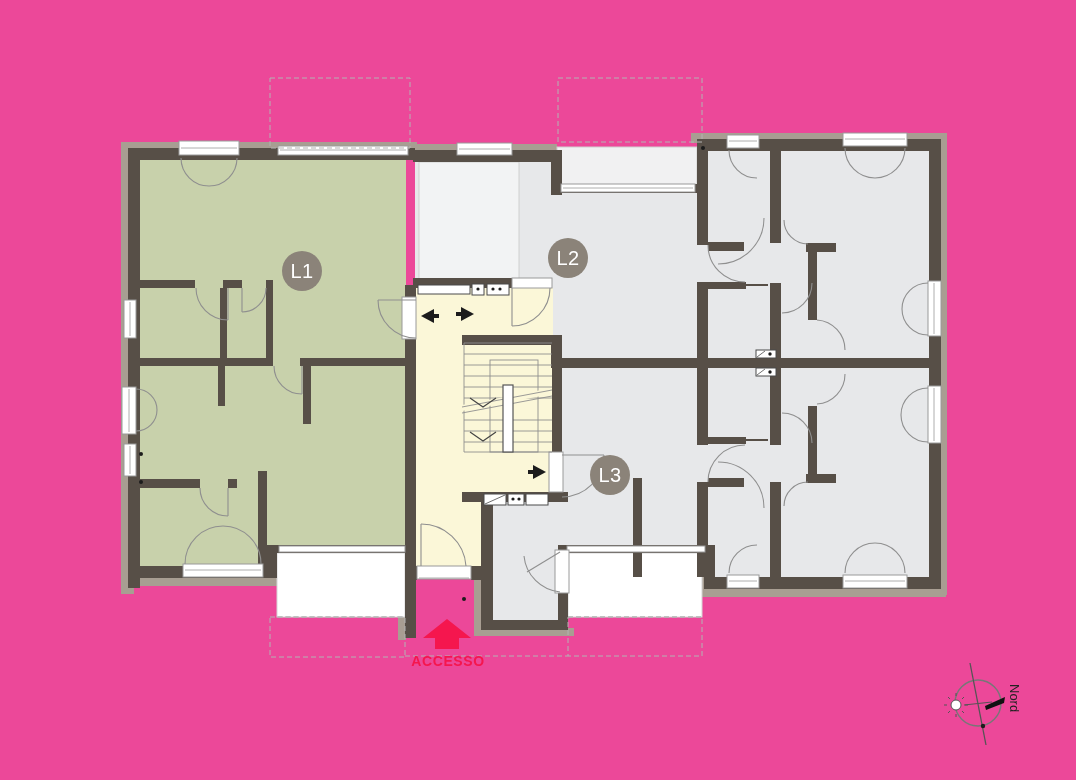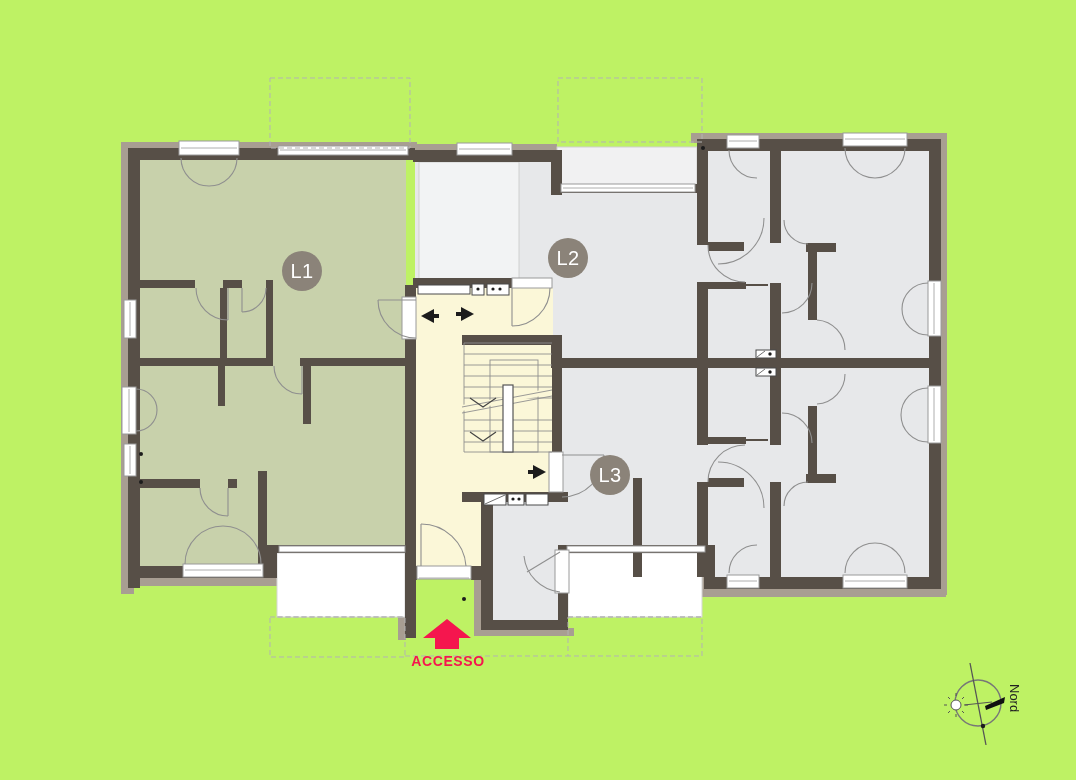--- a/index.html
+++ b/index.html
@@ -1,16 +1,16 @@
 <!DOCTYPE html>
 <html><head>
 <meta charset="utf-8">
 <style>
   html,body{margin:0;padding:0;background:#ffffff;}
-  .stage{position:relative;width:1076px;height:780px;background:#bef264;overflow:hidden;
+  .stage{position:relative;width:1076px;height:780px;background:#ec4899;overflow:hidden;
          font-family:"Liberation Sans", sans-serif;}
   svg{display:block;}
   .w{fill:#574f47;}                 
   .clad{fill:#a89e92;}              
   .win{fill:#ffffff;stroke:#9a9a9a;stroke-width:1;}
   .wl{stroke:#9a9a9a;stroke-width:0.8;fill:none;}
   .arc{fill:none;stroke:#8f8f8f;stroke-width:1.1;}
   .leaf{stroke:#8f8f8f;stroke-width:1.1;fill:none;}
   .dash{fill:none;stroke:#b3b3b3;stroke-width:1;stroke-dasharray:5 3;}
   .tread{stroke:#8f8f8f;stroke-width:0.9;}

